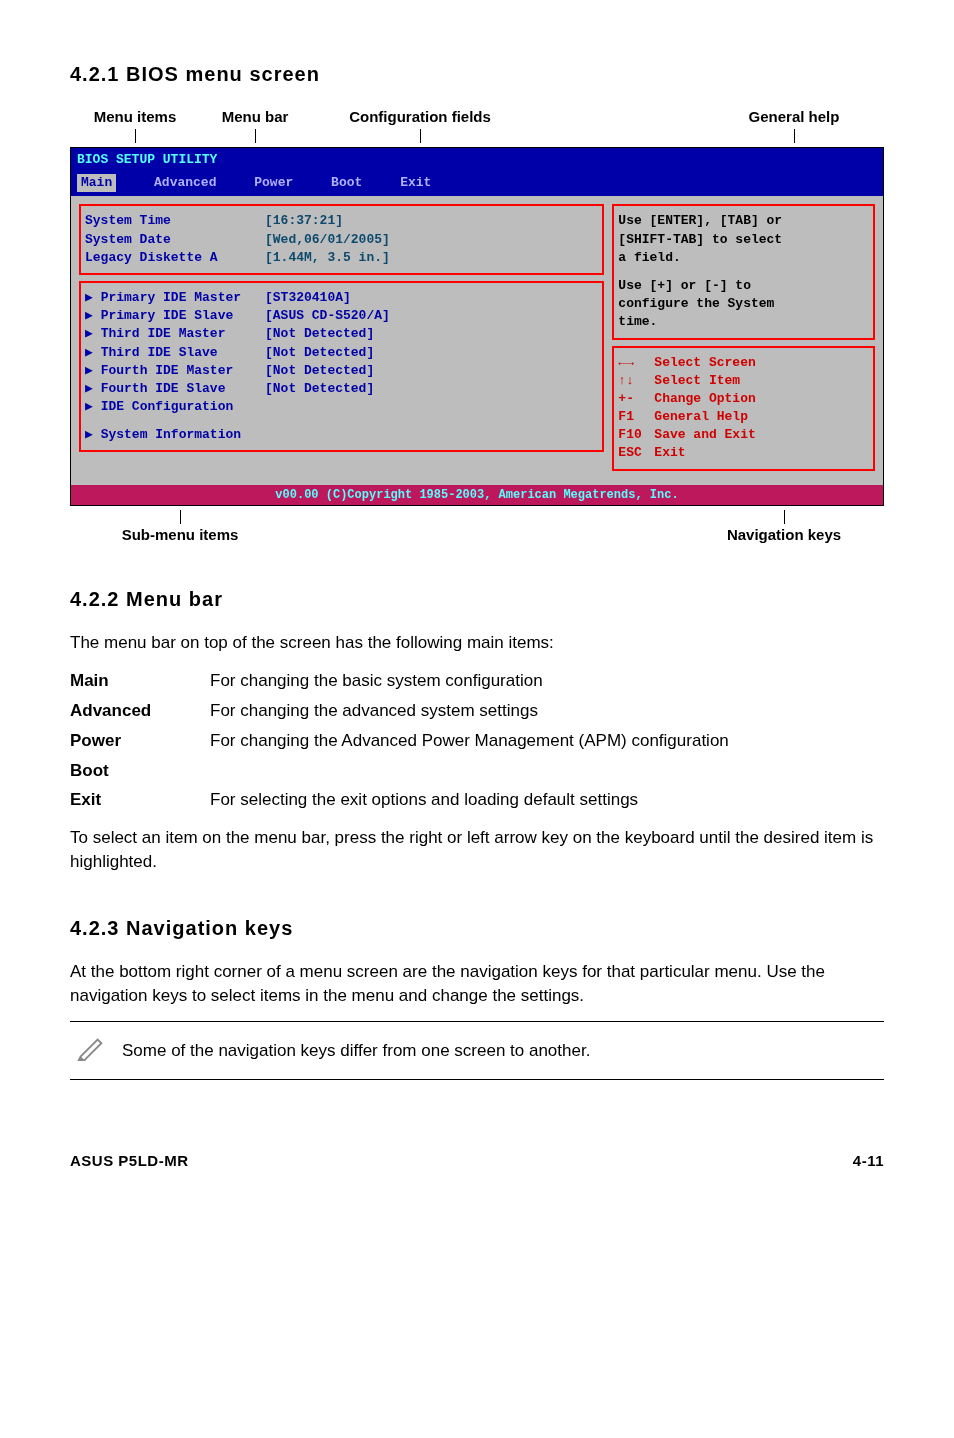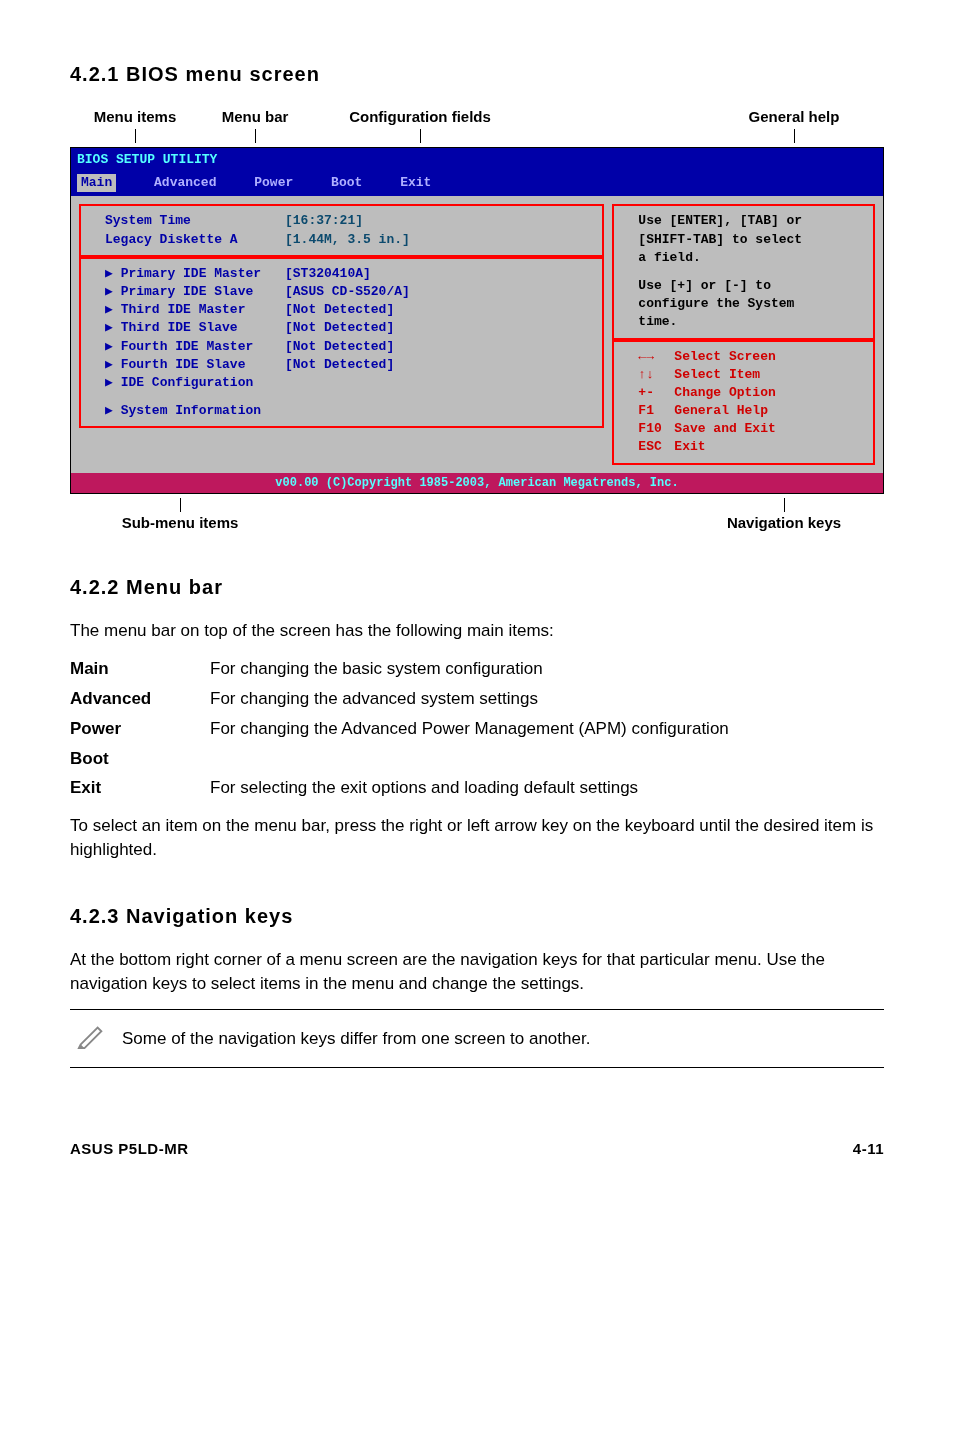--- a/index.html
+++ b/index.html
@@ -65,21 +65,22 @@
   .bios-left {
     flex: 2.2;
     padding: 8px;
   }
   .bios-right {
     flex: 1.1;
     padding: 8px 8px 8px 0;
   }
   .redbox {
     border: 2px solid #ff0000;
-    padding: 6px 24px;
+    padding: 6px 4px;
+    margin-bottom: 6px;
     background: #bdbdbd;
   }
   .kv { display: flex; }
   .kv .k { width: 180px; color: #0000a8; font-weight: bold; }
   .kv .v { color: #0c4a6e; font-weight: bold; }
   .submenu-line { color: #0000a8; font-weight: bold; }
   .submenu-line .tri { color: #0000a8; }
   .help-text { color: #000; font-weight: bold; }
   .navkeys { color: #0000a8; font-weight: bold; }
   .navkeys .red { color: #d00000; }
@@ -171,20 +172,24 @@
     <span class="tab">Exit</span>
   </div>
   <div class="bios-body">
     <div class="bios-left">
       <div class="redbox">
         <div class="kv">
             <span class="k">System Time</span>
             <span class="v">[16:37:21]</span>
           </div>
         <div class="kv">
+            <span class="k">System Date</span>
+            <span class="v">[Wed,06/01/2005]</span>
+          </div>
+        <div class="kv">
             <span class="k">Legacy Diskette A</span>
             <span class="v">[1.44M, 3.5 in.]</span>
           </div>
       </div>
       <div class="redbox">
         <div class="kv">
             <span class="k submenu-line"><span class="tri">▶ </span><span>Primary IDE Master</span></span>
             <span class="v" style="color:#0000a8;">[ST320410A]</span>
           </div>
         <div class="kv">

